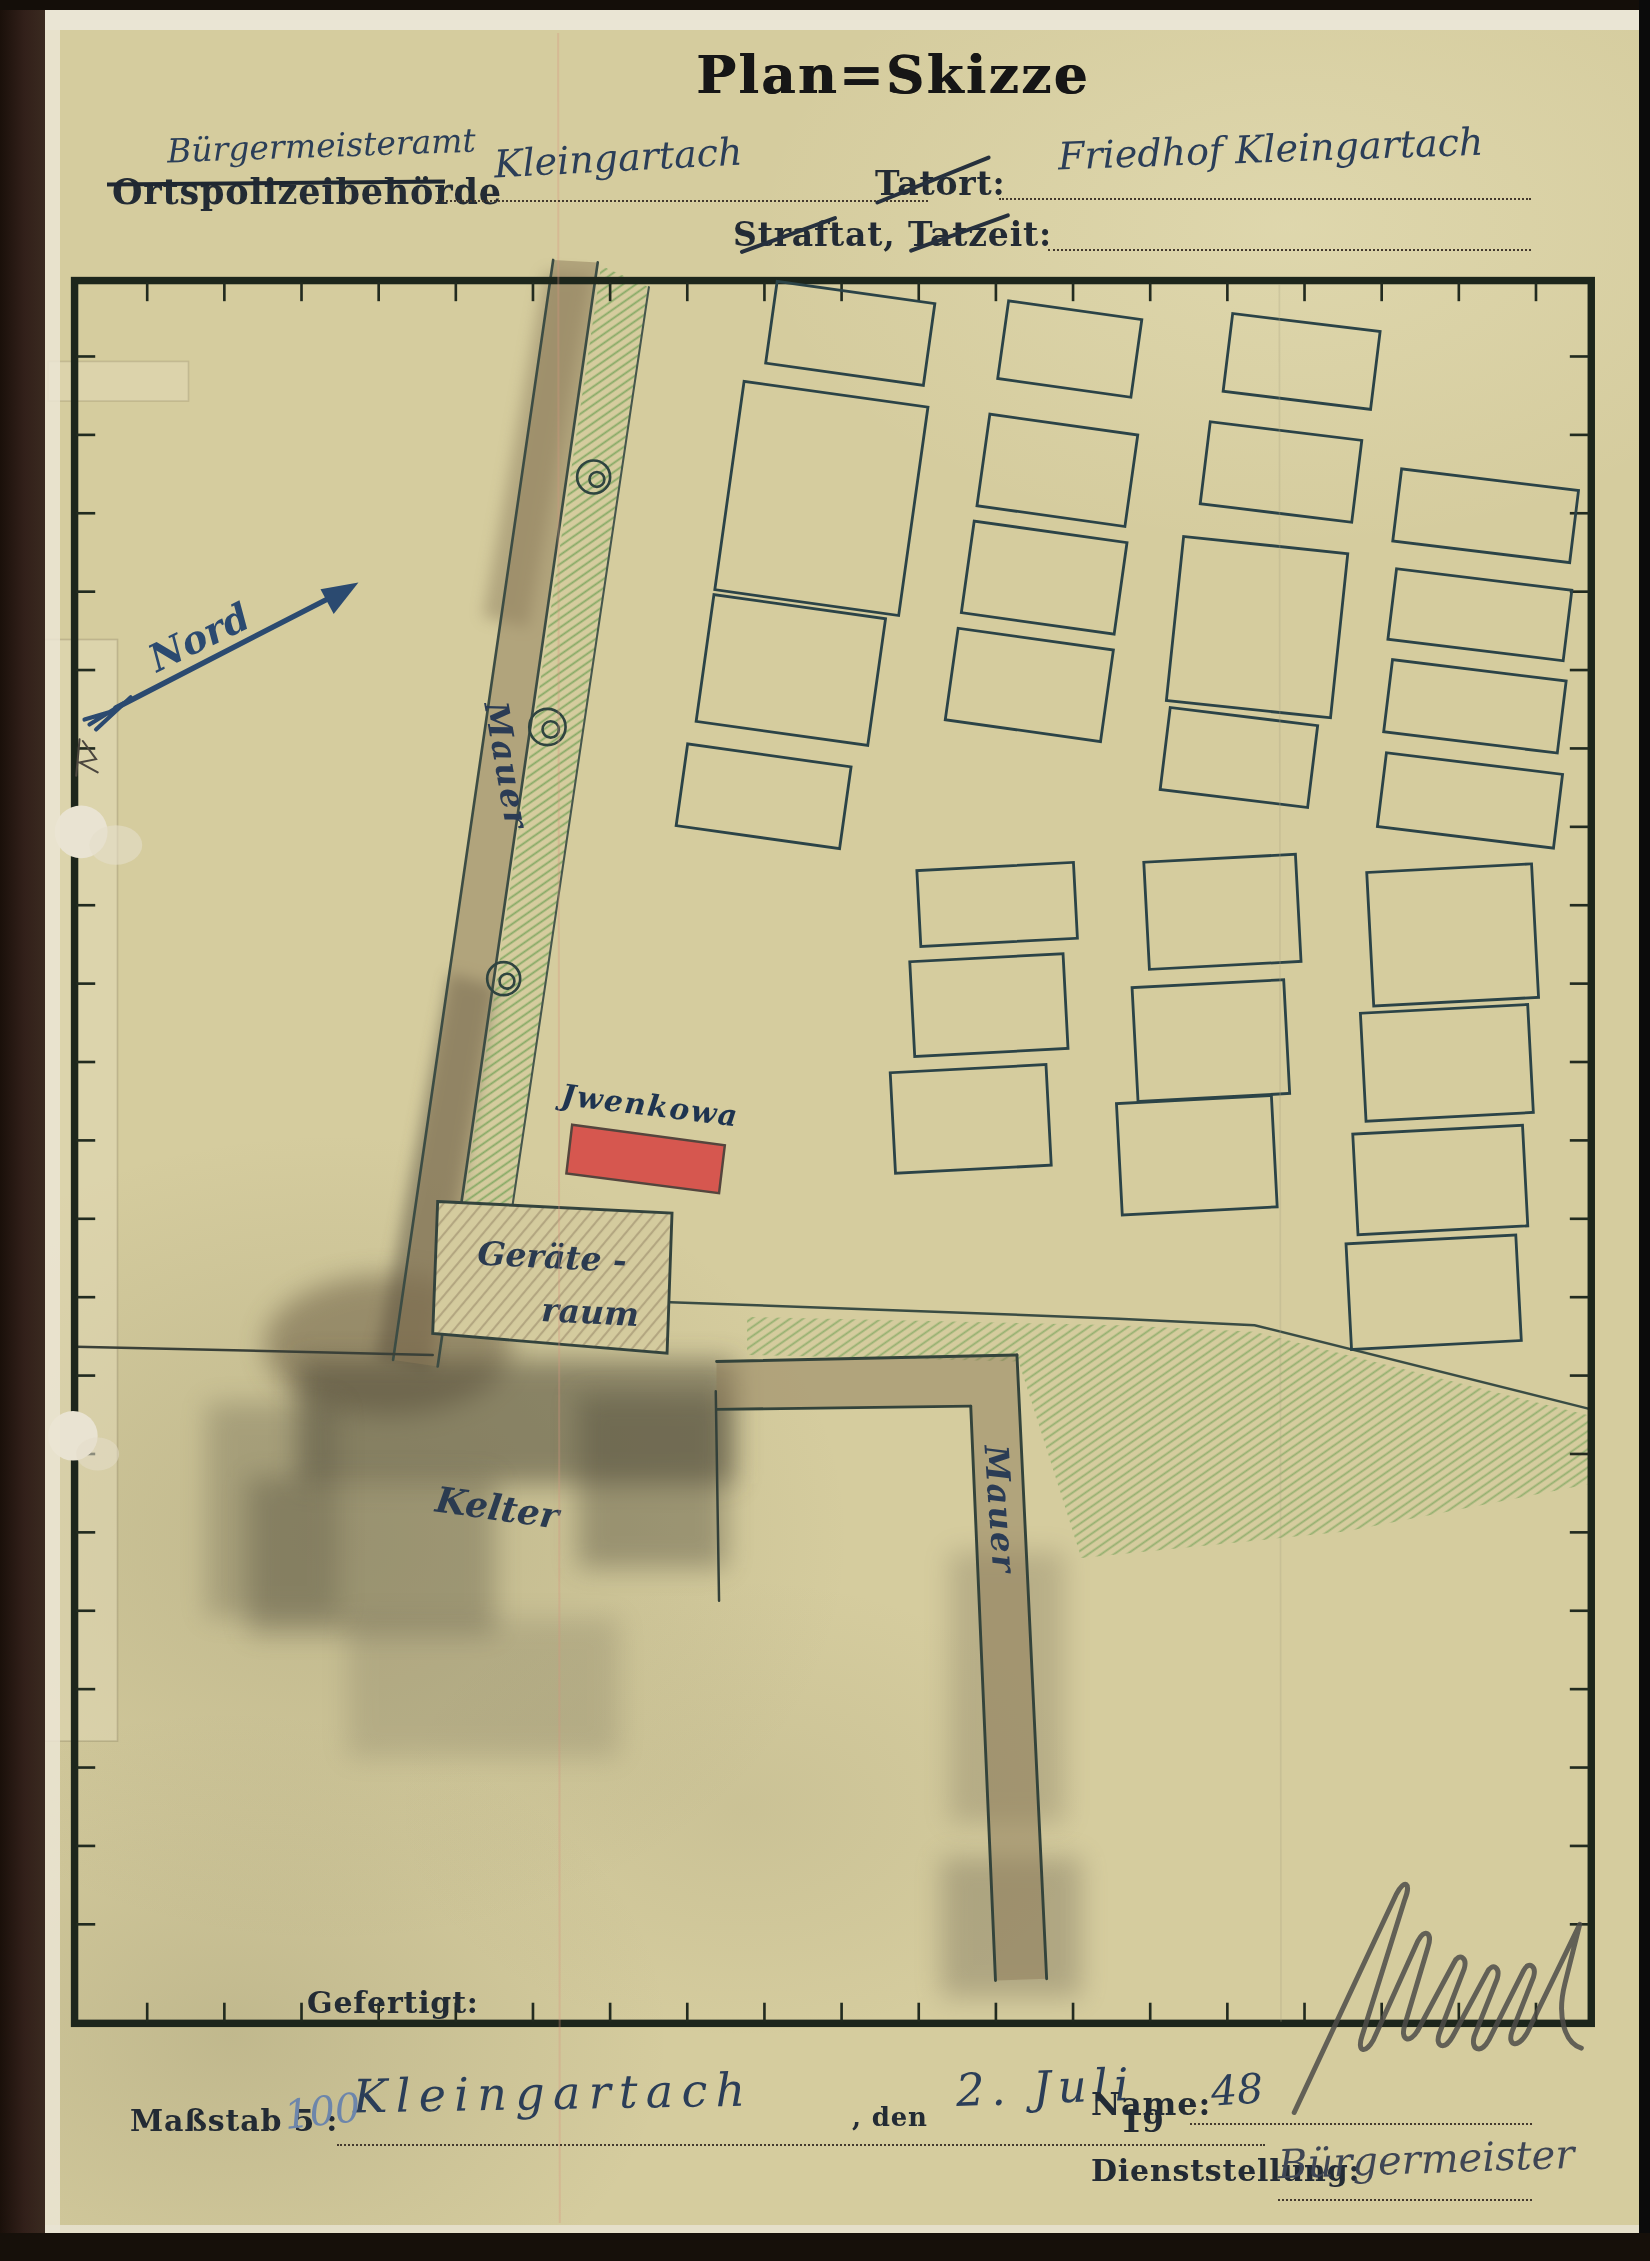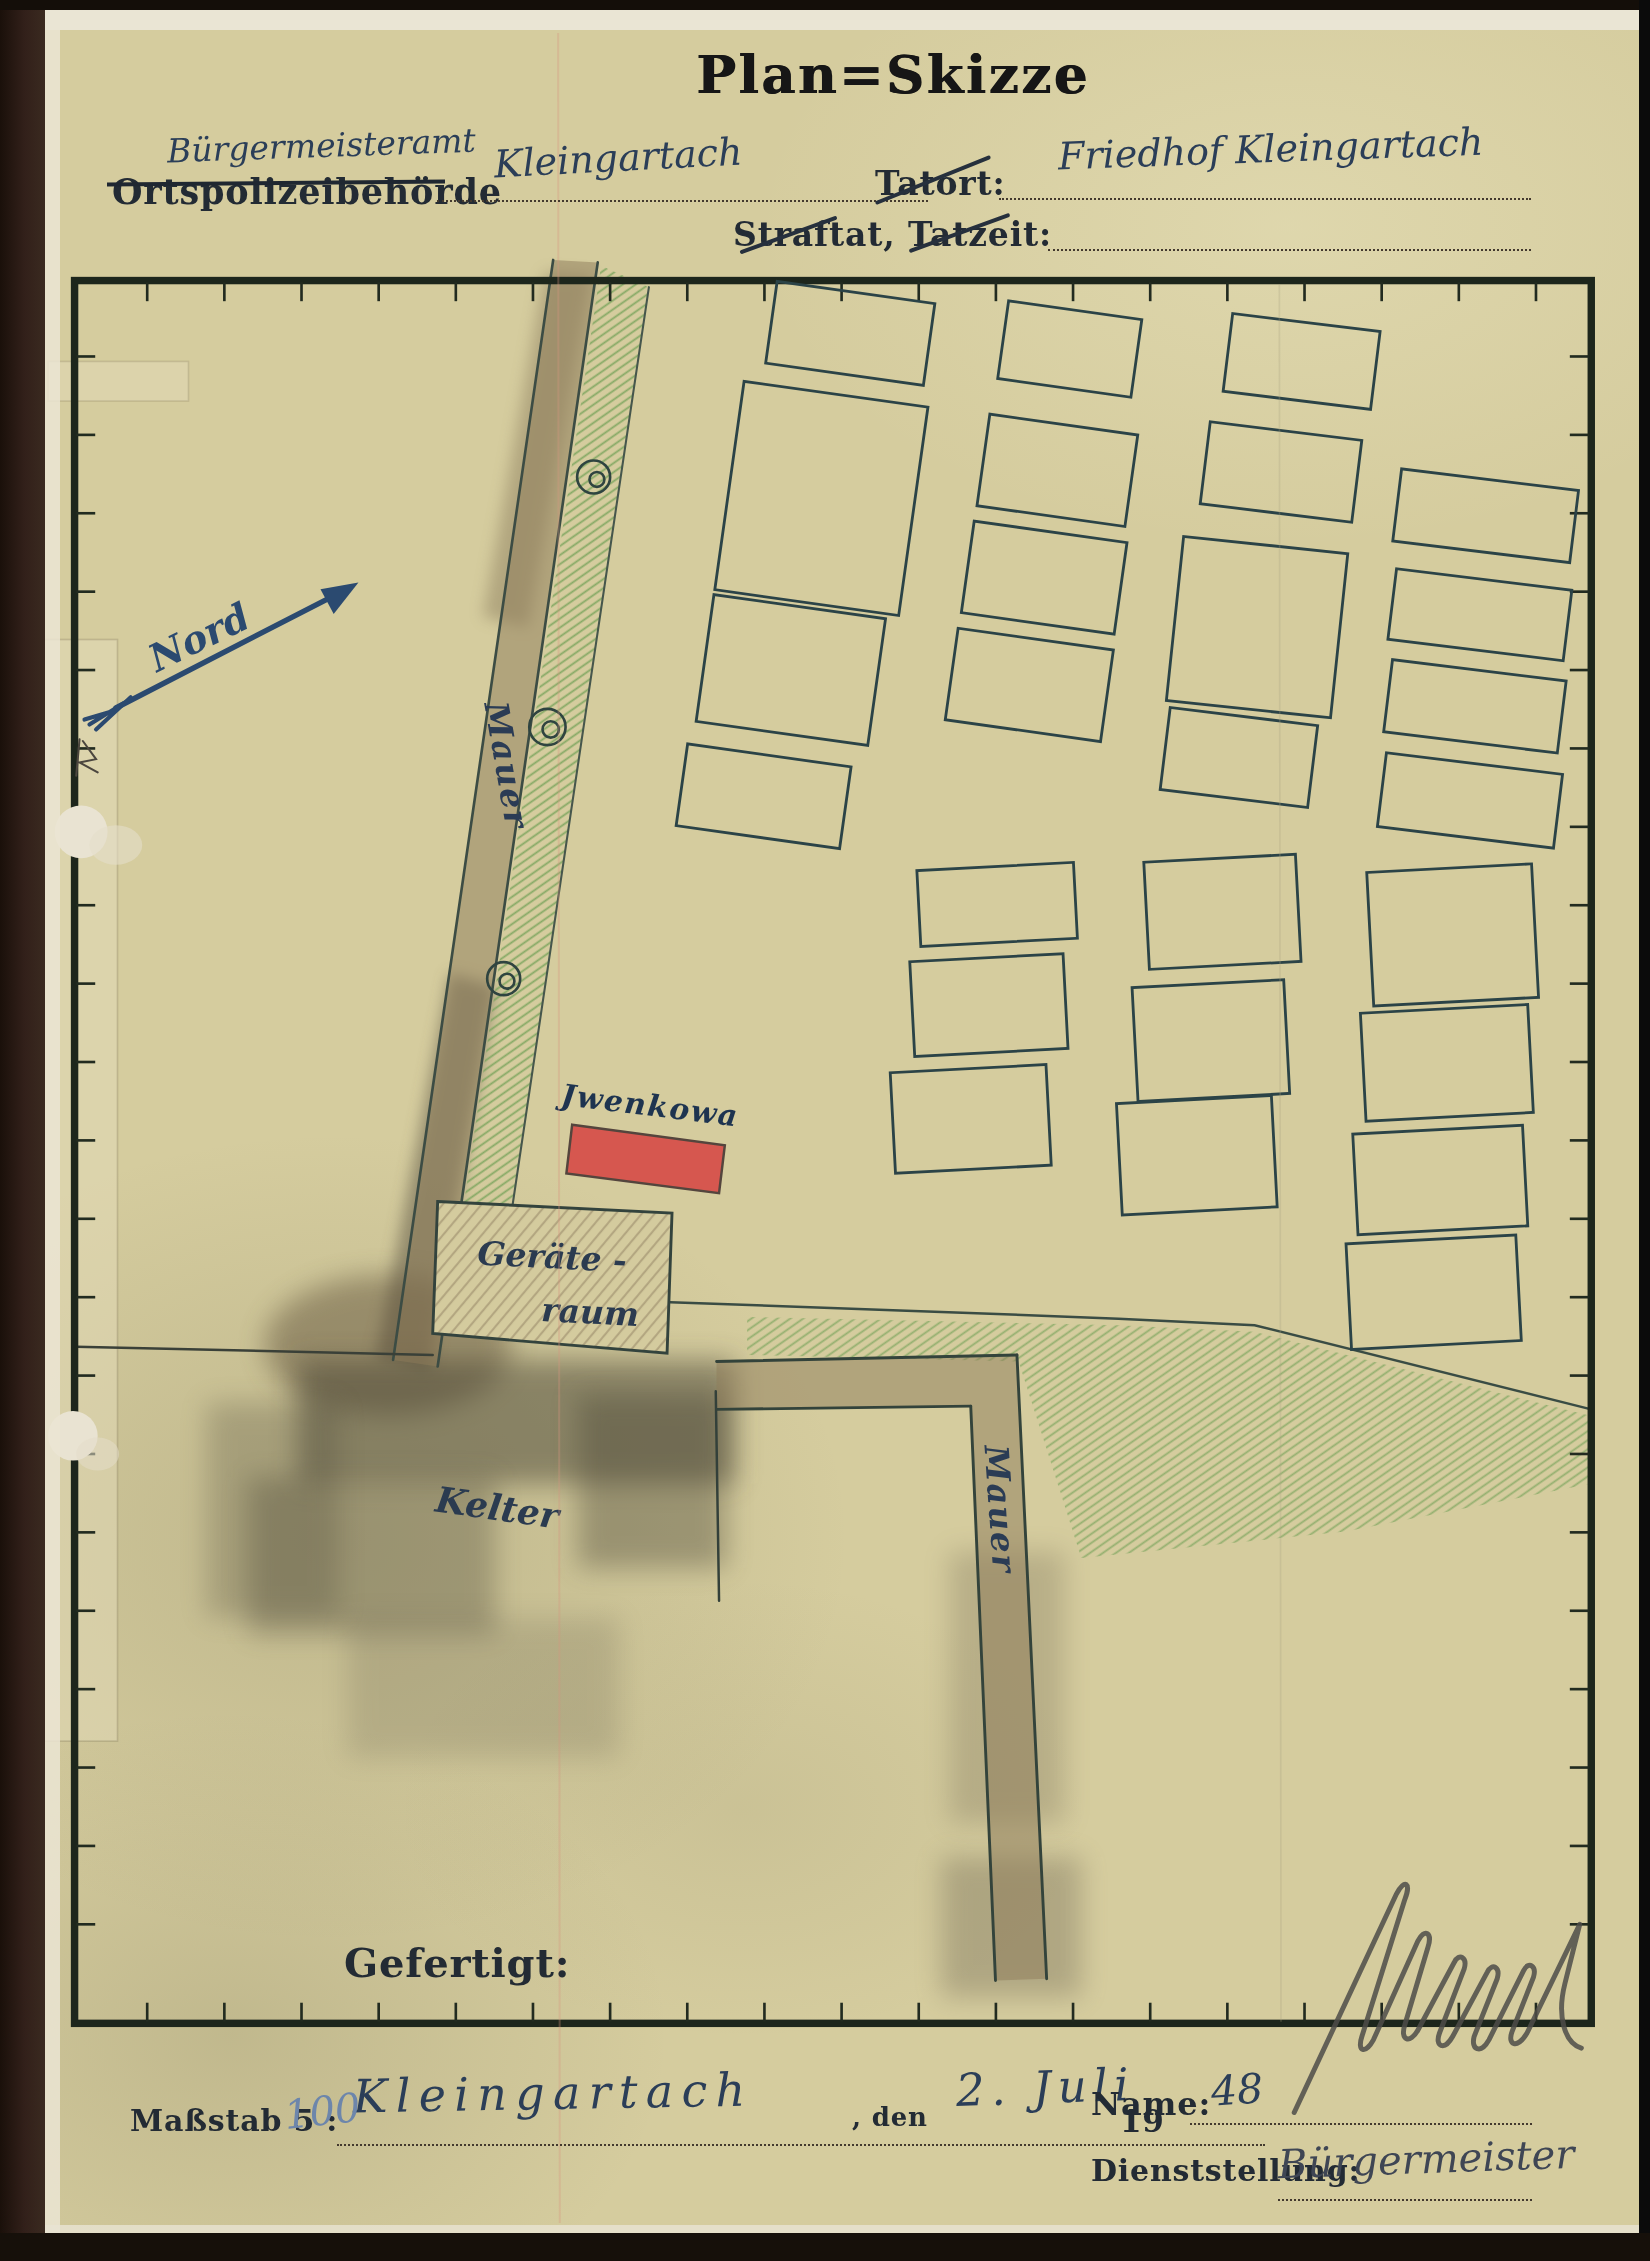--- a/index.html
+++ b/index.html
@@ -275,21 +275,21 @@
   <div class="t printed" style="left:875px;top:167px;font-size:33px;">Tatort:</div>
   <div class="slash" style="left:871px;top:178px;width:124px;transform:rotate(-22deg);"></div>
   <div class="dotline" style="left:999px;top:198px;width:532px;"></div>
   <div class="t hand" style="left:1058px;top:130px;font-size:38px;transform:rotate(-2deg);">Friedhof Kleingartach</div>
 
   <div class="t printed" style="left:733px;top:218px;font-size:33px;">Straftat, Tatzeit:</div>
   <div class="slash" style="left:737px;top:233px;width:103px;transform:rotate(-20deg);"></div>
   <div class="slash" style="left:906px;top:231px;width:107px;transform:rotate(-20deg);"></div>
   <div class="dotline" style="left:1048px;top:249px;width:483px;"></div>
 
-  <div class="t printed" style="left:307px;top:1943px;font-size:40px;margin-left:37px;">Gefertigt:</div>
+  <div class="t printed" style="left:307px;top:1988px;font-size:30px;">Gefertigt:</div>
   <div class="t hand" style="left:353px;top:2070px;font-size:46px;letter-spacing:8.3px;transform:rotate(-1deg);">Kleingartach</div>
   <div class="t printed" style="left:852px;top:2104px;font-size:26px;">, den</div>
   <div class="t hand" style="left:956px;top:2065px;font-size:45px;letter-spacing:6.6px;transform:rotate(-2deg);">2. Juli</div>
   <div class="t printed" style="left:1120px;top:2106px;font-size:31px;">19</div>
   <div class="t hand" style="left:1211px;top:2070px;font-size:41px;transform:rotate(-4deg);">48</div>
   <div class="dotline" style="left:337px;top:2144px;width:928px;"></div>
 
   <div class="t printed" style="left:130px;top:2106px;font-size:30px;">Maßstab 5 :</div>
   <div class="t hand" style="left:284px;top:2091px;font-size:40px;color:#6d86ab;transform:rotate(-6deg);">100</div>
 

